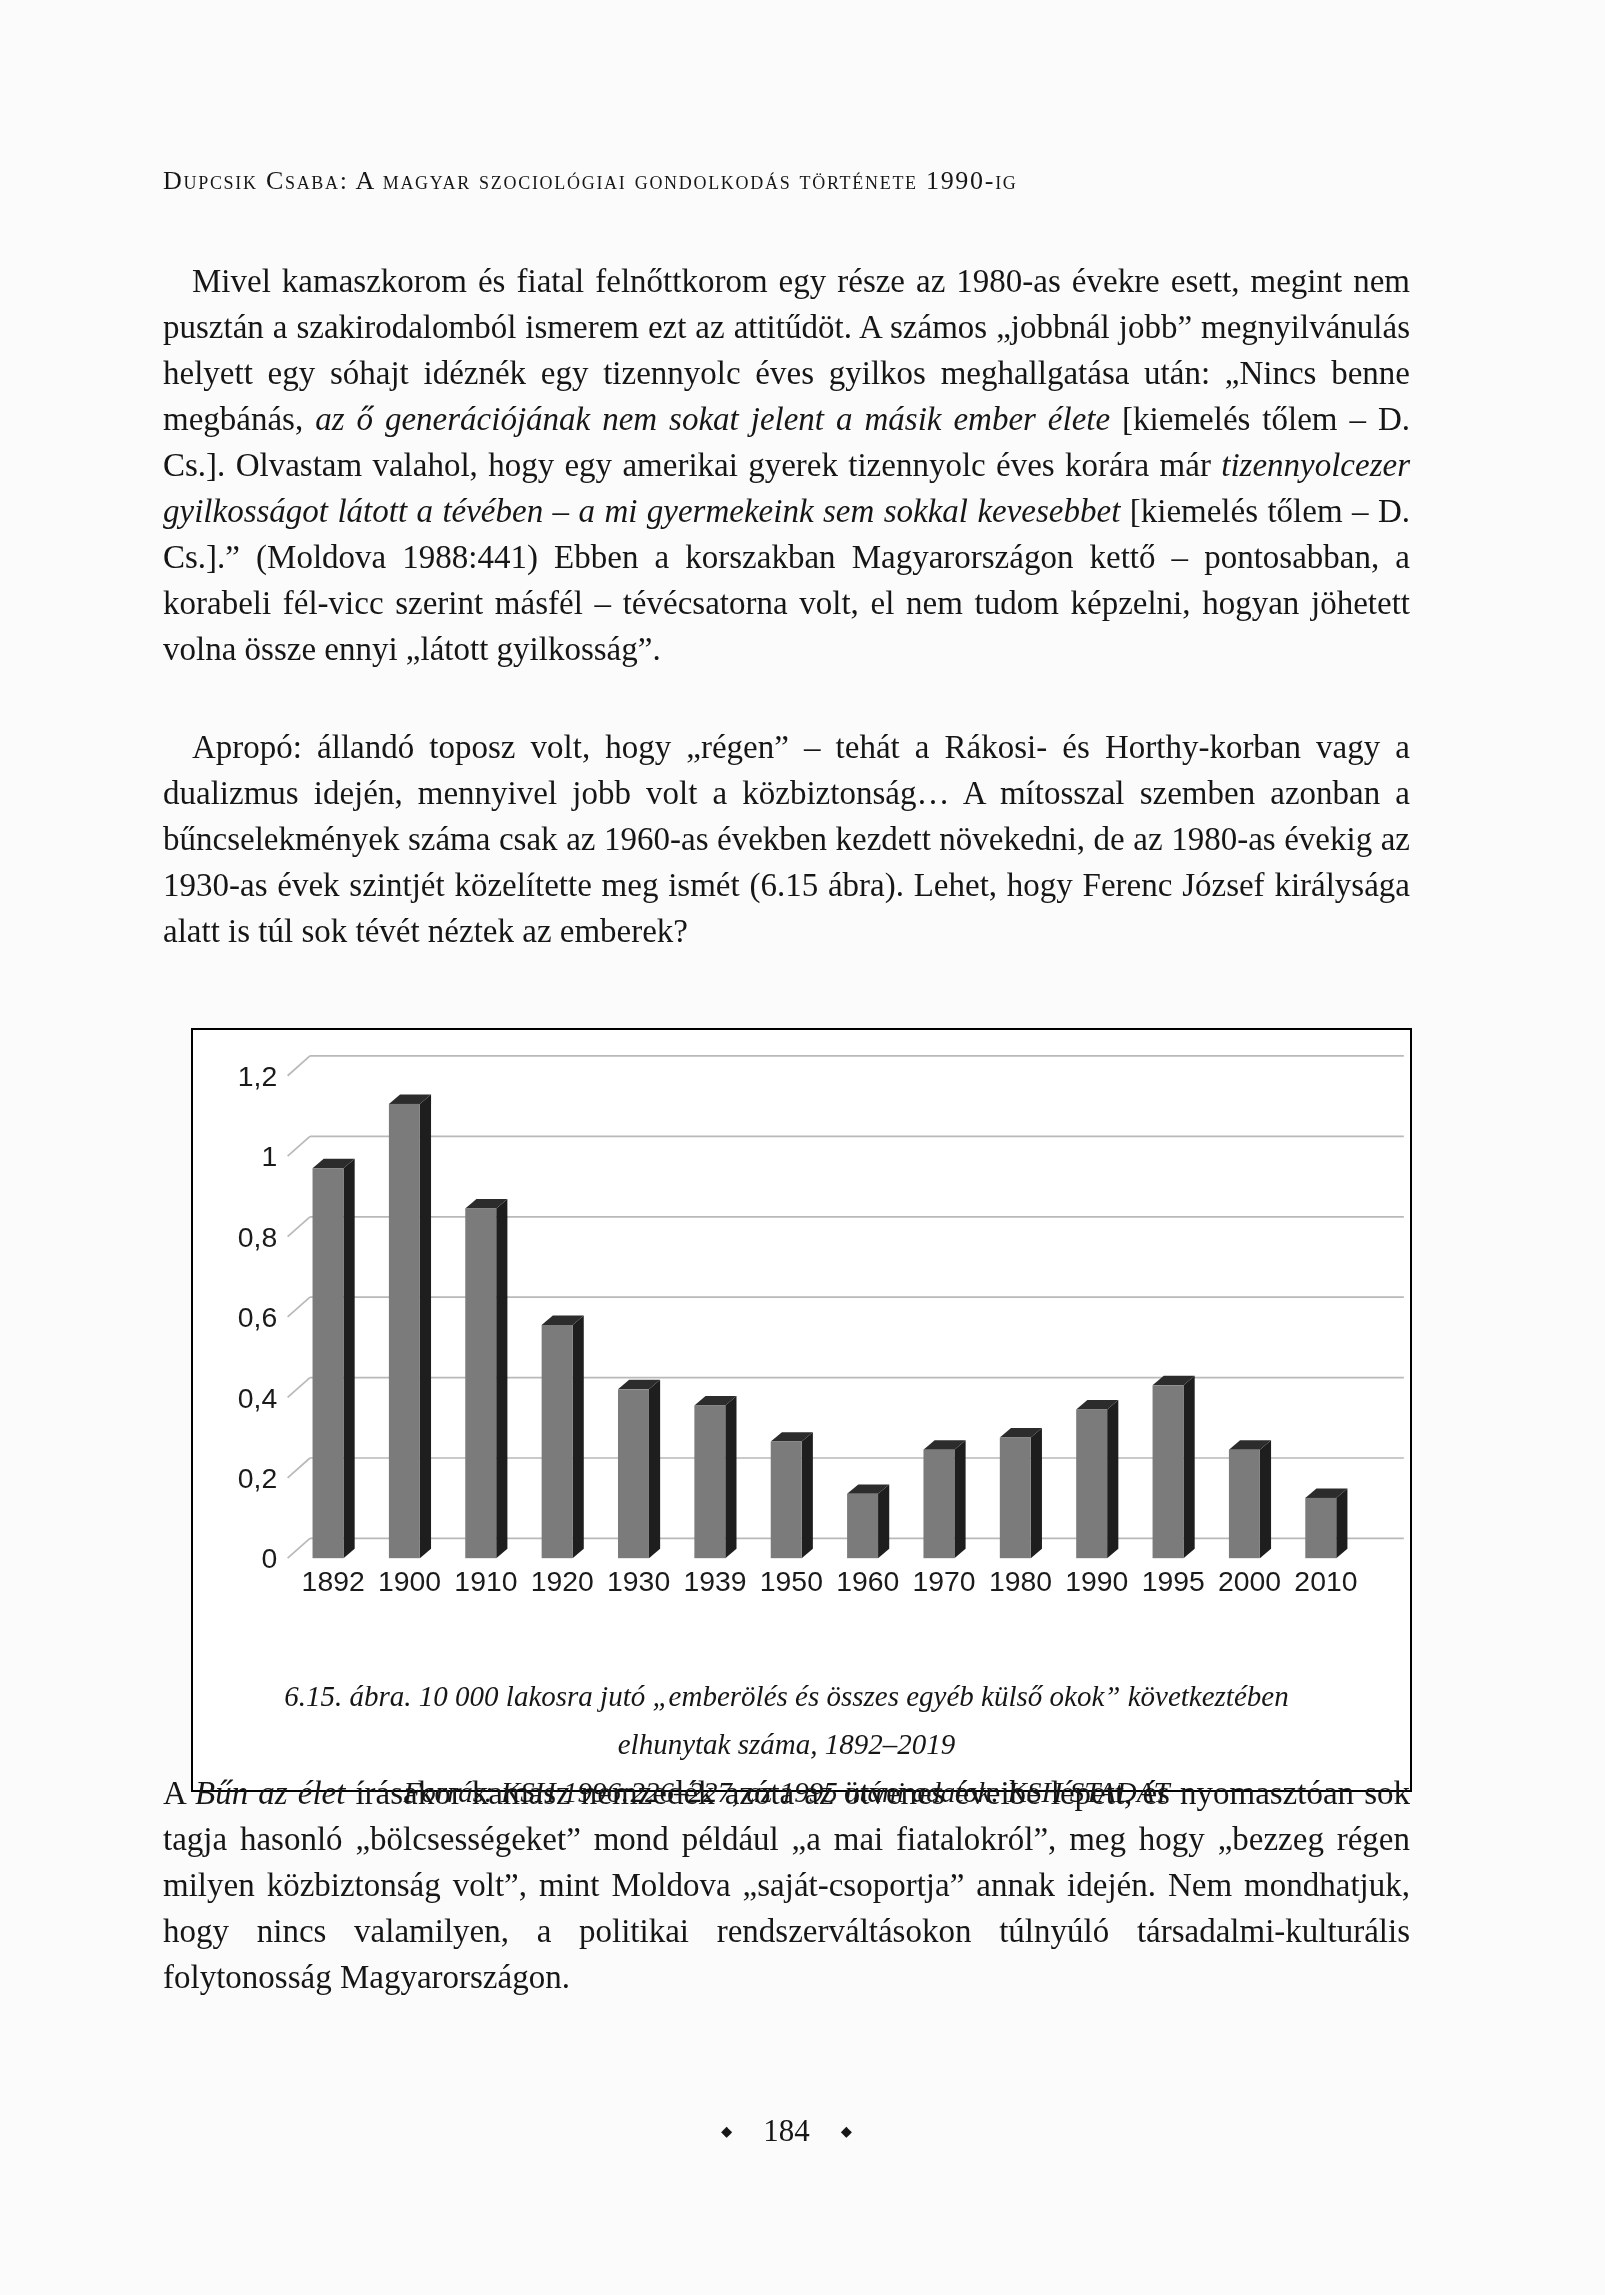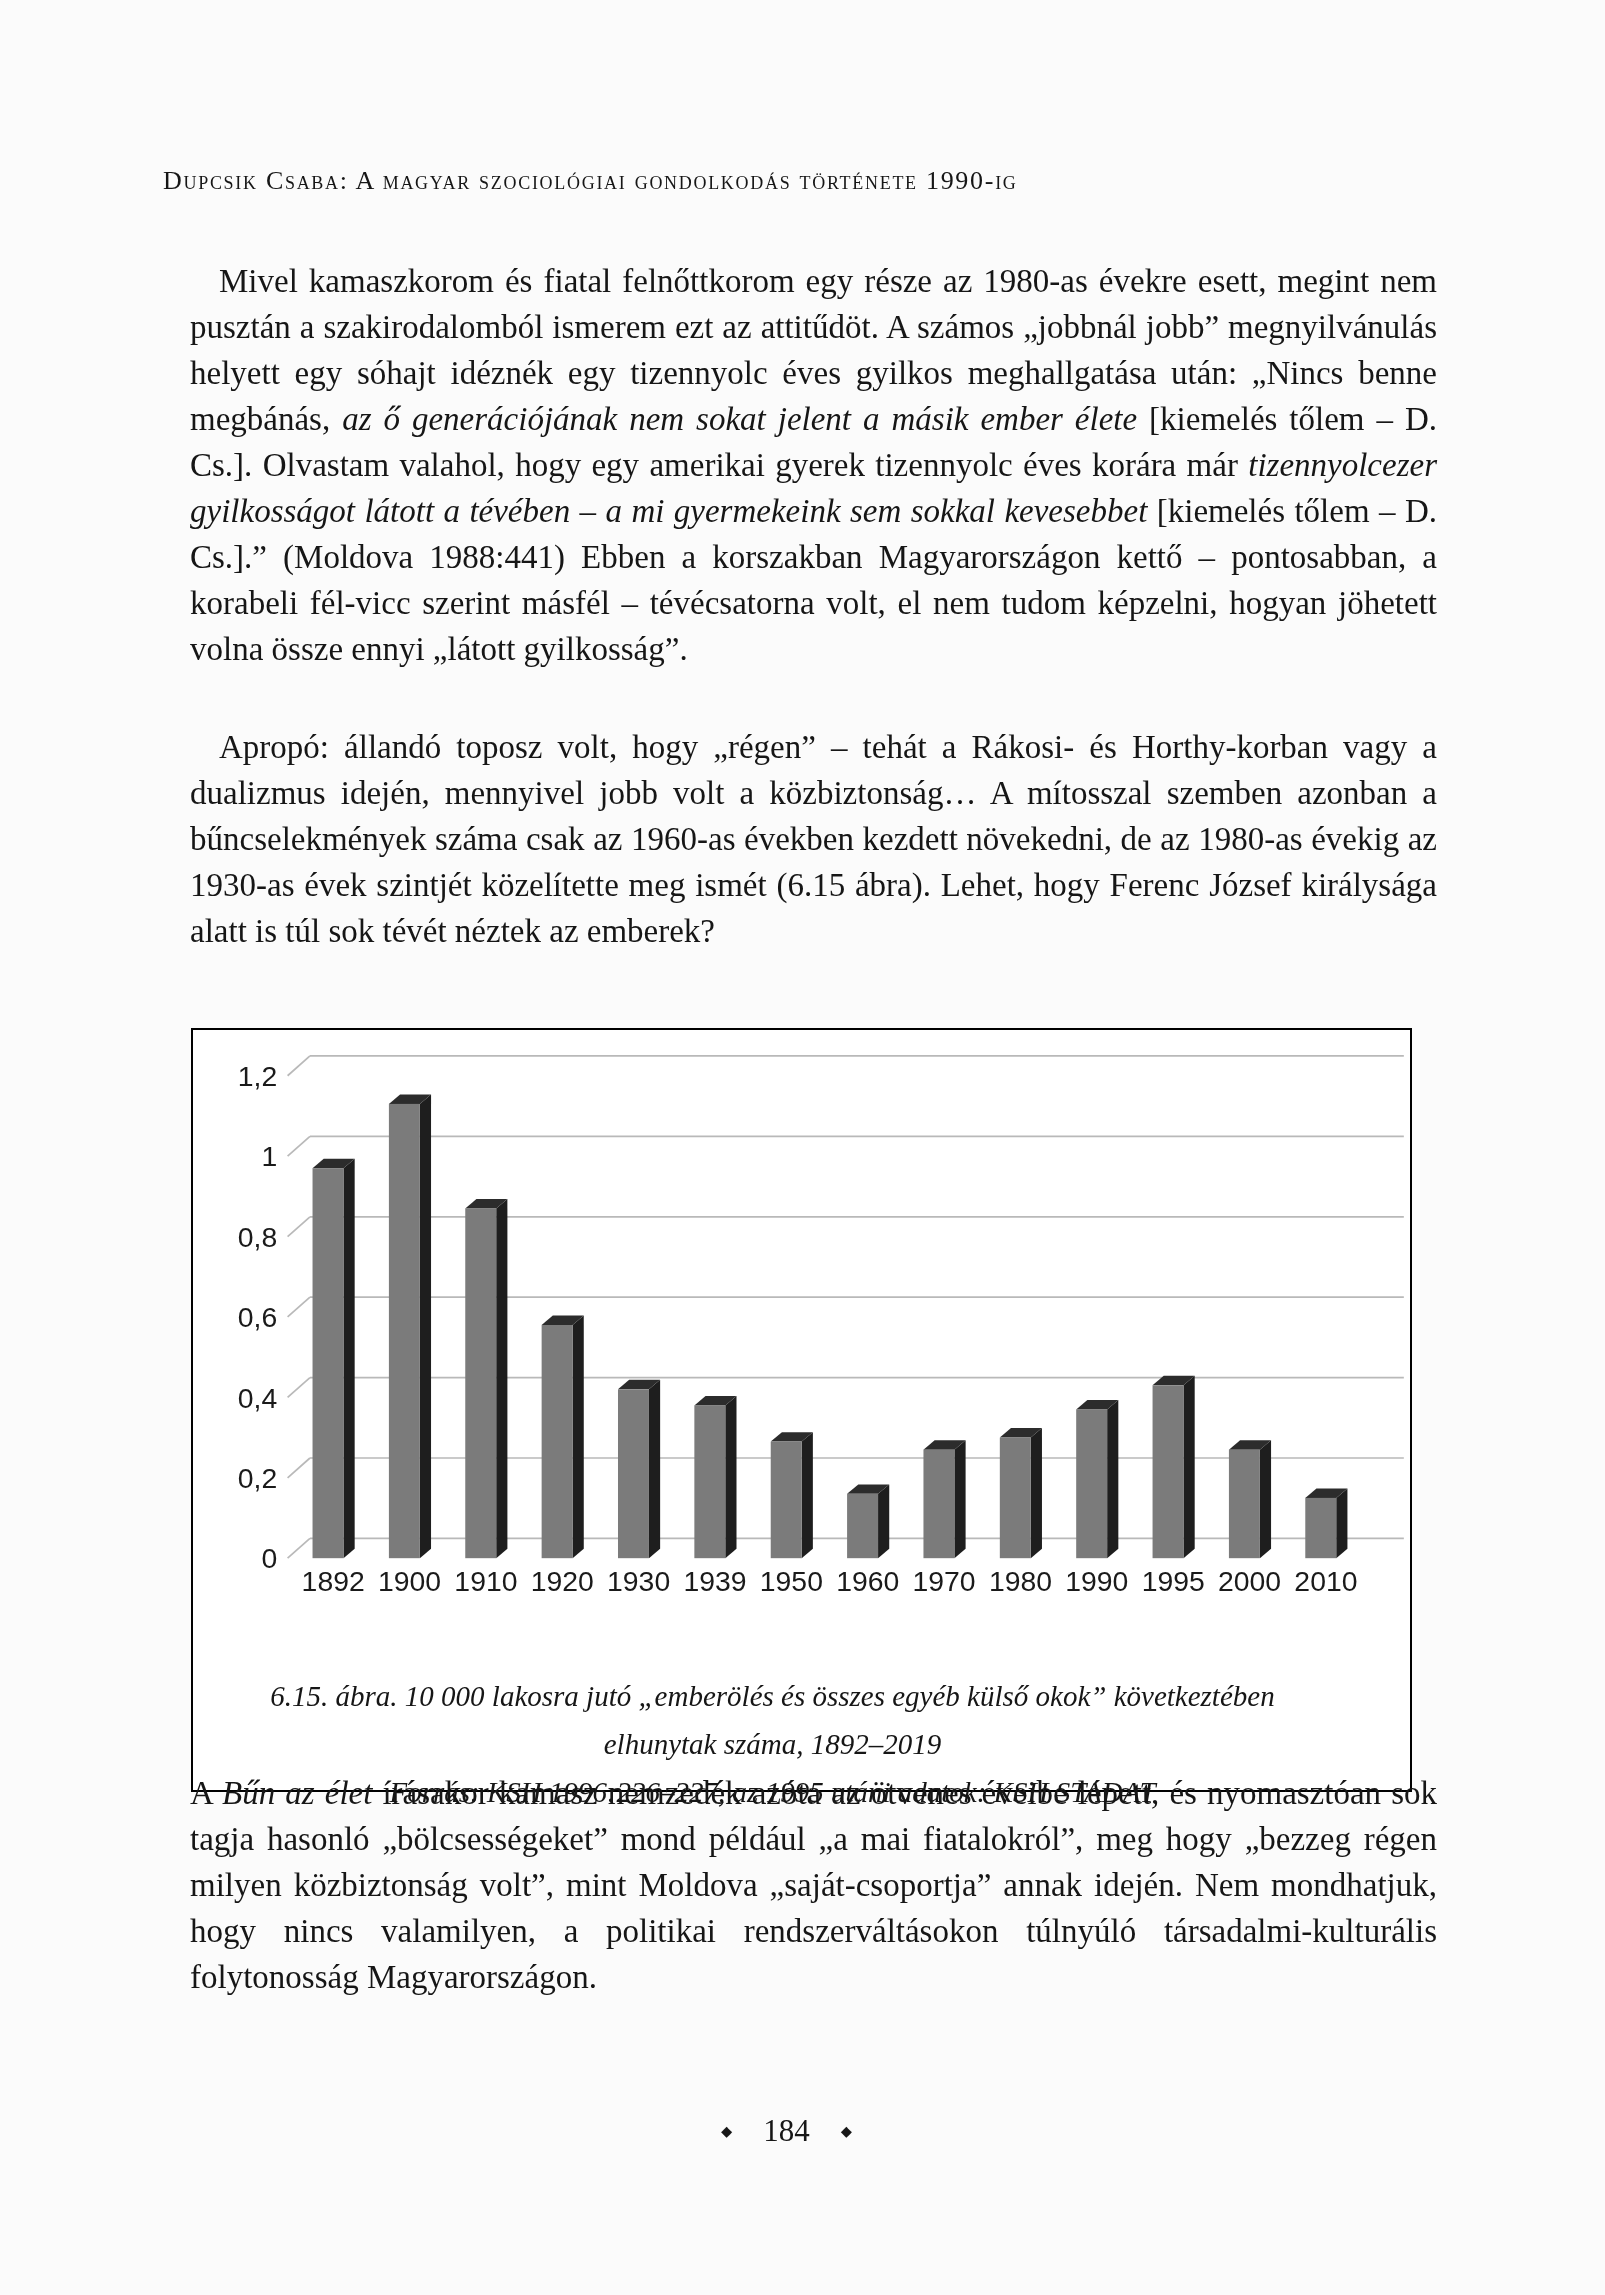--- a/index.html
+++ b/index.html
@@ -15,37 +15,36 @@
     position:absolute;top:165px;left:163px;width:1247px;
     font-variant:small-caps;
     font-size:26px;line-height:31px;
     letter-spacing:1.7px;
     white-space:nowrap;
   }
   .para{
     position:absolute;left:163px;width:1247px;
     font-size:33px;line-height:46px;
     text-align:justify;
-    margin-left:27px;
   }
   .para em{font-style:italic;}
   .indent{text-indent:29px;}
   #p1{top:258px;}
   #p2{top:724px;}
   #p3{top:1770px;}
   .figure-frame{
     position:absolute;top:1028px;left:191px;
     width:1221px;height:764px;
     box-sizing:border-box;
     border:2.6px solid #000;
     background:#ffffff;
   }
   .figure-frame svg{display:block;}
   .caption{
-    position:absolute;top:1672px;left:149px;width:1247px;
+    position:absolute;top:1672px;left:163px;width:1247px;
     font-style:italic;
     font-size:29px;line-height:48px;
     text-align:center;
   }
   .footer{
     position:absolute;top:2113px;left:163px;width:1247px;
     display:flex;justify-content:center;align-items:center;gap:31px;
     font-size:31px;
   }
   .footer .orn{font-size:14.6px;line-height:31px;}

